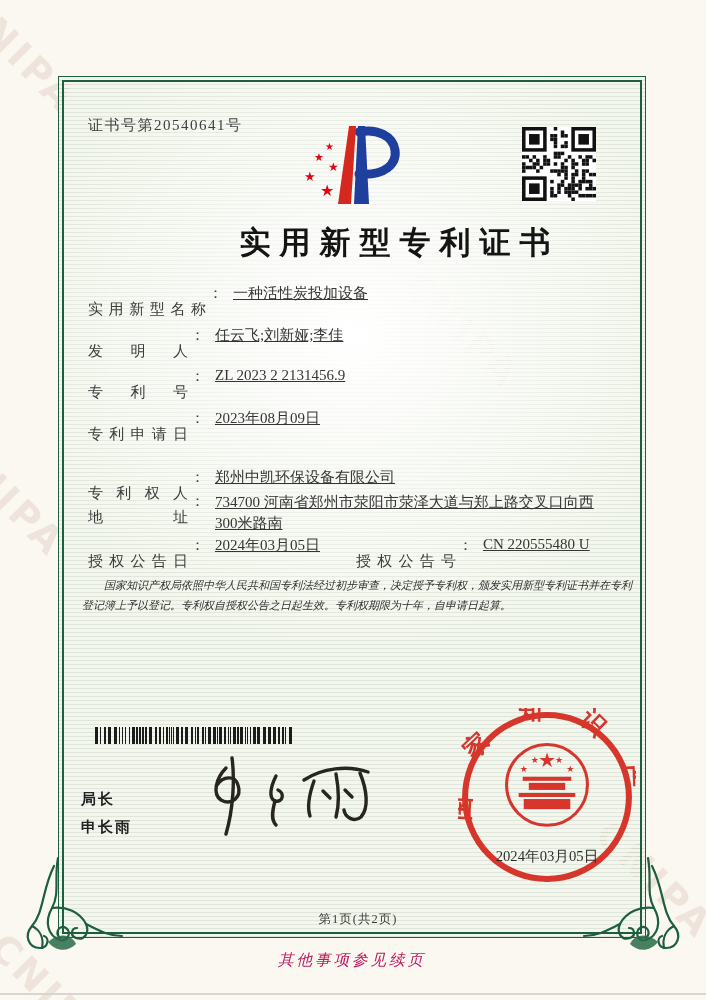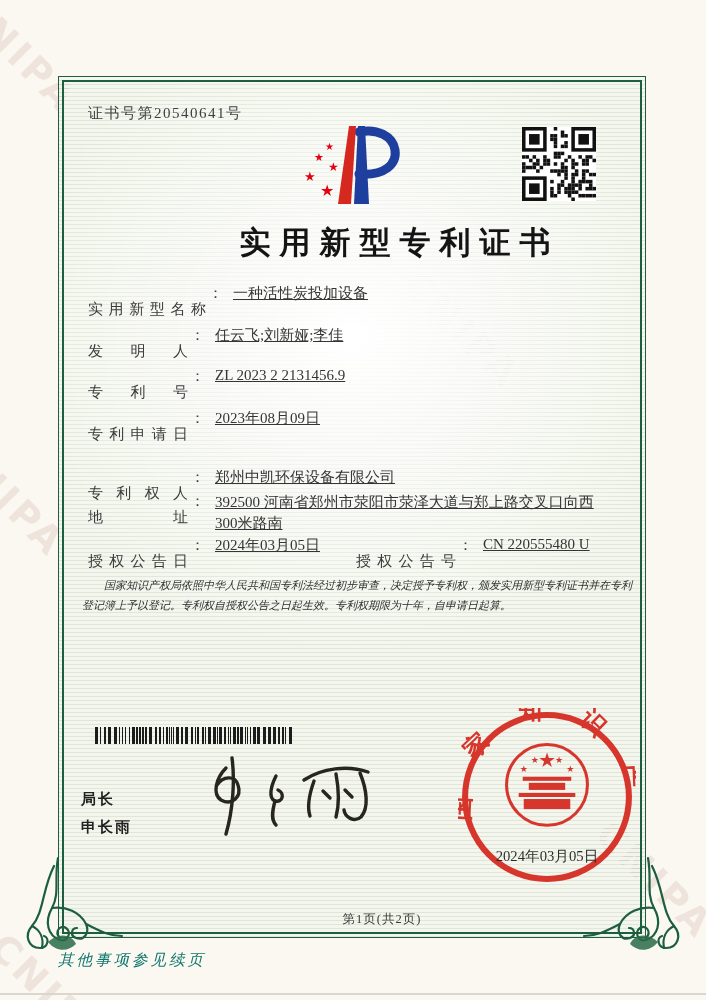--- a/index.html
+++ b/index.html
@@ -22,40 +22,40 @@
     border:1.5px solid #1c5e3d;z-index:2;
     background:
       radial-gradient(ellipse 75% 48% at 50% 30%, #ffffff 0%, rgba(255,255,255,0) 78%),
       repeating-linear-gradient(0deg, rgba(112,156,116,0.20) 0 1px, rgba(243,246,238,0.9) 1px 4px);
   }
   .frame-inner{
     position:absolute;left:3px;top:3px;right:3px;bottom:3px;
     border:2.5px solid #1c5e3d;
   }
   .content{left:0;top:0;width:706px;height:1000px;z-index:3;}
-  .cert-no{left:88px;top:104px;font-size:15px;letter-spacing:1.5px;color:#3f3f3f;}
+  .cert-no{left:88px;top:116px;font-size:15px;letter-spacing:1.5px;color:#3f3f3f;}
   .title{
     left:58px;top:222px;width:646px;text-align:center;
     font-size:31px;font-weight:bold;letter-spacing:9px;text-indent:9px;color:#141414;margin-left:14px;
   }
   .row{position:absolute;left:88px;font-size:15px;color:#3c3c3c;white-space:nowrap;}
   .lbl{display:inline-block;text-align:justify;text-align-last:justify;vertical-align:top;margin-top:16px;}
   .lbl.w100{width:100px;} .lbl.w118{width:118px;}
   .sep{display:inline-block;margin:0 2px 0 2px;}
   .val{display:inline-block;margin-left:8px;color:#353535;vertical-align:top;text-decoration:underline;}
   .val.wrap{white-space:normal;width:400px;line-height:21px;}
   .pair2{position:absolute;left:268px;top:0;}
   .legal{
     left:82px;top:576px;width:554px;font-size:11px;line-height:19.5px;
     font-style:italic;color:#2e2e2e;z-index:3;
   }
   .legal p{margin:0 0 3px 0;text-indent:2em;}
   .director{left:81px;font-size:15px;font-weight:600;color:#222;letter-spacing:2px;}
-  .pagenote{left:58px;top:911px;width:648px;text-align:center;font-size:12.5px;color:#3a3a3a;letter-spacing:1px;}
-  .contnote{left:58px;top:950px;width:588px;font-size:15.5px;font-style:italic;color:#0f766e;letter-spacing:3px;}
+  .pagenote{left:58px;top:911px;width:600px;text-align:center;font-size:12.5px;color:#3a3a3a;letter-spacing:1px;}
+  .contnote{left:58px;top:950px;width:588px;text-align:center;font-size:15.5px;font-style:italic;color:#be185d;letter-spacing:3px;}
   .bottom-edge{left:0;top:993px;width:706px;height:2px;background:#d9d6cf;}
   svg{display:block;}
 </style>
 </head>
 <body>
 
 <div class="wm" style="left:-18px;top:-14px;">CNIPA</div>
 <div class="wm" style="left:425px;top:262px;">CNIPA</div>
 <div class="wm" style="left:-30px;top:430px;">CNIPA</div>
 <div class="wm" style="left:12px;top:925px;">CNIPA</div>
@@ -239,21 +239,21 @@
   <div class="row" style="top:367px;">
     <span class="lbl w100">专利号</span><span class="sep">：</span><span class="val">ZL 2023 2 2131456.9</span>
   </div>
   <div class="row" style="top:409px;">
     <span class="lbl w100">专利申请日</span><span class="sep">：</span><span class="val">2023年08月09日</span>
   </div>
   <div class="row" style="top:468px;">
     <span class="lbl w100">专利权人</span><span class="sep">：</span><span class="val">郑州中凯环保设备有限公司</span>
   </div>
   <div class="row" style="top:492px;">
-    <span class="lbl w100">地址</span><span class="sep">：</span><span class="val wrap">392500 河南省郑州市荥阳市荥泽大道与郑上路交叉口向西300米路南</span>
+    <span class="lbl w100">地址</span><span class="sep">：</span><span class="val wrap">734700 河南省郑州市荥阳市荥泽大道与郑上路交叉口向西300米路南</span>
   </div>
   <div class="row" style="top:536px;">
     <span class="lbl w100">授权公告日</span><span class="sep">：</span><span class="val">2024年03月05日</span>
     <span class="pair2">
       <span class="lbl w100">授权公告号</span><span class="sep">：</span><span class="val">CN 220555480 U</span>
     </span>
   </div>
 
   <div class="abs legal">
     <p>国家知识产权局依照中华人民共和国专利法经过初步审查，决定授予专利权，颁发实用新型专利证书并在专利登记簿上予以登记。专利权自授权公告之日起生效。专利权期限为十年，自申请日起算。</p>

